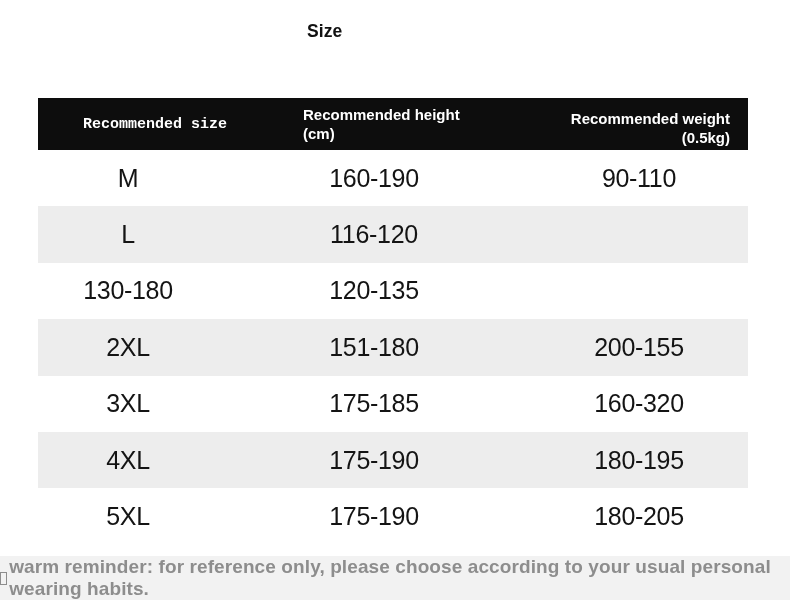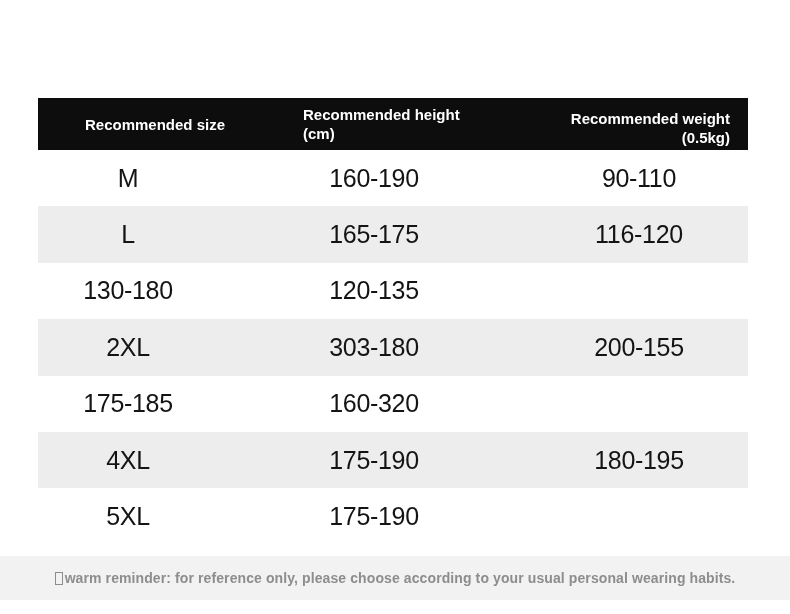--- a/index.html
+++ b/index.html
@@ -28,48 +28,49 @@
   .size-table{
     position:absolute;left:38px;top:98px;width:710px;
   }
   .thead{
     display:grid;grid-template-columns:234px 266px 210px;
     align-items:center;
     background:var(--header-bg);color:var(--header-text);
     height:52px;
     font-size:15px;font-weight:700;line-height:19px;
   }
-  .th-size{text-align:center;}
+  .th-size{text-align:center;font-family:Liberation Mono, monospace;}
   .th-height{text-align:left;padding-left:31px;}
   .th-weight{text-align:right;padding-right:18px;margin-top:8px;}
   .tbody .trow{
     display:grid;grid-template-columns:180px 312px 218px;
     align-items:center;
     height:56.4px;
     font-size:25px;font-weight:400;
   }
   .tbody .trow:nth-child(even){background:var(--row-alt-bg);}
   .cell{text-align:center;letter-spacing:-0.3px;}
   .reminder-footer{
     position:absolute;left:0;top:556px;width:790px;height:44px;
     background:var(--footer-bg);
     display:flex;align-items:center;justify-content:center;
-    font-size:14px;font-weight:600;color:var(--footer-text);
+    font-size:19px;font-weight:600;color:var(--footer-text);
     letter-spacing:.1px;
   }
   .tofu-icon{
     display:inline-block;width:8px;height:13px;
     border:1.5px solid var(--footer-text);
     margin-right:2px;vertical-align:-1px;box-sizing:border-box;
   }
 </style>
 </head>
 <body>
 
 <div class="page-title">
+  <div>Size</div>
 </div>
 
 <div class="size-table">
   <div class="thead">
     <div class="th-size">
       <span>Recommended size</span>
     </div>
     <div class="th-height">
       <div>Recommended height</div>
       <div>(cm)</div>
@@ -81,44 +82,45 @@
   </div>
 
   <div class="tbody">
     <div class="trow">
       <div class="cell">M</div>
       <div class="cell">160-190</div>
       <div class="cell">90-110</div>
     </div>
     <div class="trow">
       <div class="cell">L</div>
-      <div class="cell">165-175</div>
       <div class="cell">116-120</div>
     </div>
     <div class="trow">
       <div class="cell">130-180</div>
       <div class="cell">120-135</div>
     </div>
     <div class="trow">
       <div class="cell">2XL</div>
-      <div class="cell">303-180</div>
+      <div class="cell">151-180</div>
       <div class="cell">200-155</div>
     </div>
     <div class="trow">
+      <div class="cell">3XL</div>
       <div class="cell">175-185</div>
       <div class="cell">160-320</div>
     </div>
     <div class="trow">
       <div class="cell">4XL</div>
       <div class="cell">175-190</div>
       <div class="cell">180-195</div>
     </div>
     <div class="trow">
       <div class="cell">5XL</div>
       <div class="cell">175-190</div>
+      <div class="cell">180-205</div>
     </div>
   </div>
 </div>
 
 <div class="reminder-footer">
   <span class="tofu-icon"></span>
   <span>warm reminder: for reference only, please choose according to your usual personal wearing habits.</span>
 </div>
 
 </body></html>

